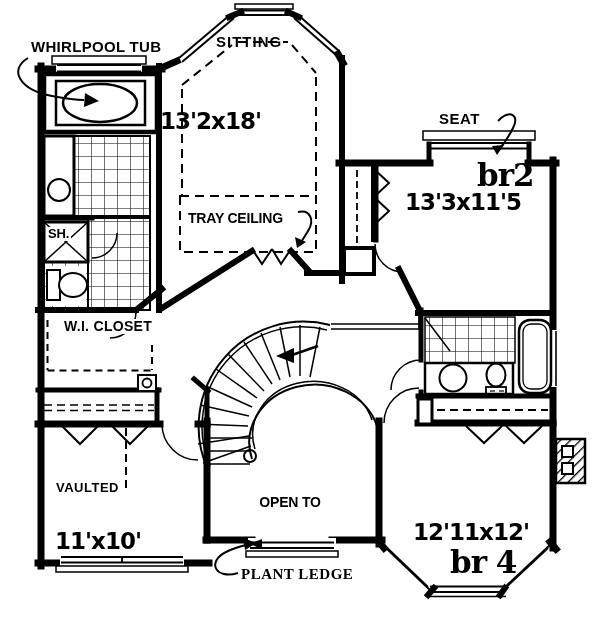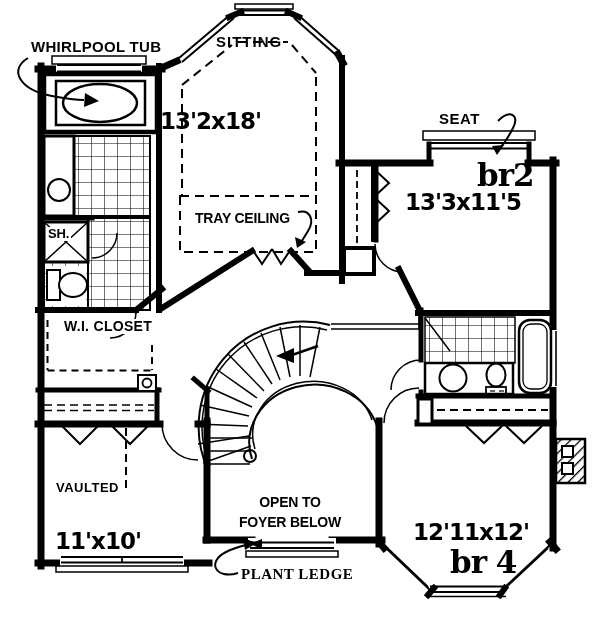--- a/index.html
+++ b/index.html
@@ -273,25 +273,24 @@
     <polygon points="257,543 243,538 245,550" fill="#000" stroke="none"></polygon>
   </g>
 </svg>
 
   <div class="lbl lbl-lg" style="left:31px;top:39px;letter-spacing:0.3px;">WHIRLPOOL TUB</div>
   <div class="lbl lbl-lg" style="left:216px;top:34px;letter-spacing:1px;">SITTING</div>
   <div class="dims" style="left:160px;top:110px;">13'2x18'</div>
   <div class="lbl lbl-lg" style="left:439px;top:111px;letter-spacing:0.5px;">SEAT</div>
   <div class="name" style="left:477px;top:160px;">br2</div>
   <div class="dims" style="left:405px;top:191px;">13'3x11'5</div>
-  <div class="lbl bgw" style="left:193px;top:211px;">TRAY CEILING</div>
+  <div class="lbl bgw" style="left:186px;top:211px;">TRAY CEILING</div>
   <div class="lbl lbl-sm bgw" style="left:46px;top:227px;">SH.</div>
   <div class="lbl bgw" style="left:62px;top:319px;letter-spacing:0.3px;">W.I. CLOSET</div>
   <div class="lbl lbl-sm" style="left:56px;top:481px;letter-spacing:0.5px;">VAULTED</div>
   <div class="dims" style="left:55px;top:530px;">11'x10'</div>
   <div class="lbl ctr" style="left:230px;top:492px;width:120px;line-height:20px;">
     <div>OPEN TO</div>
-    <div>FOYER BELOW</div>
   </div>
   <div class="lbl lbl-lg" style="left:241px;top:566px;letter-spacing:0.5px;font-family:Liberation Serif, serif;">PLANT LEDGE</div>
   <div class="dims" style="left:413px;top:521px;">12'11x12'</div>
   <div class="name" style="left:450px;top:547px;">br 4</div>
 </div>
 
 </body></html>

